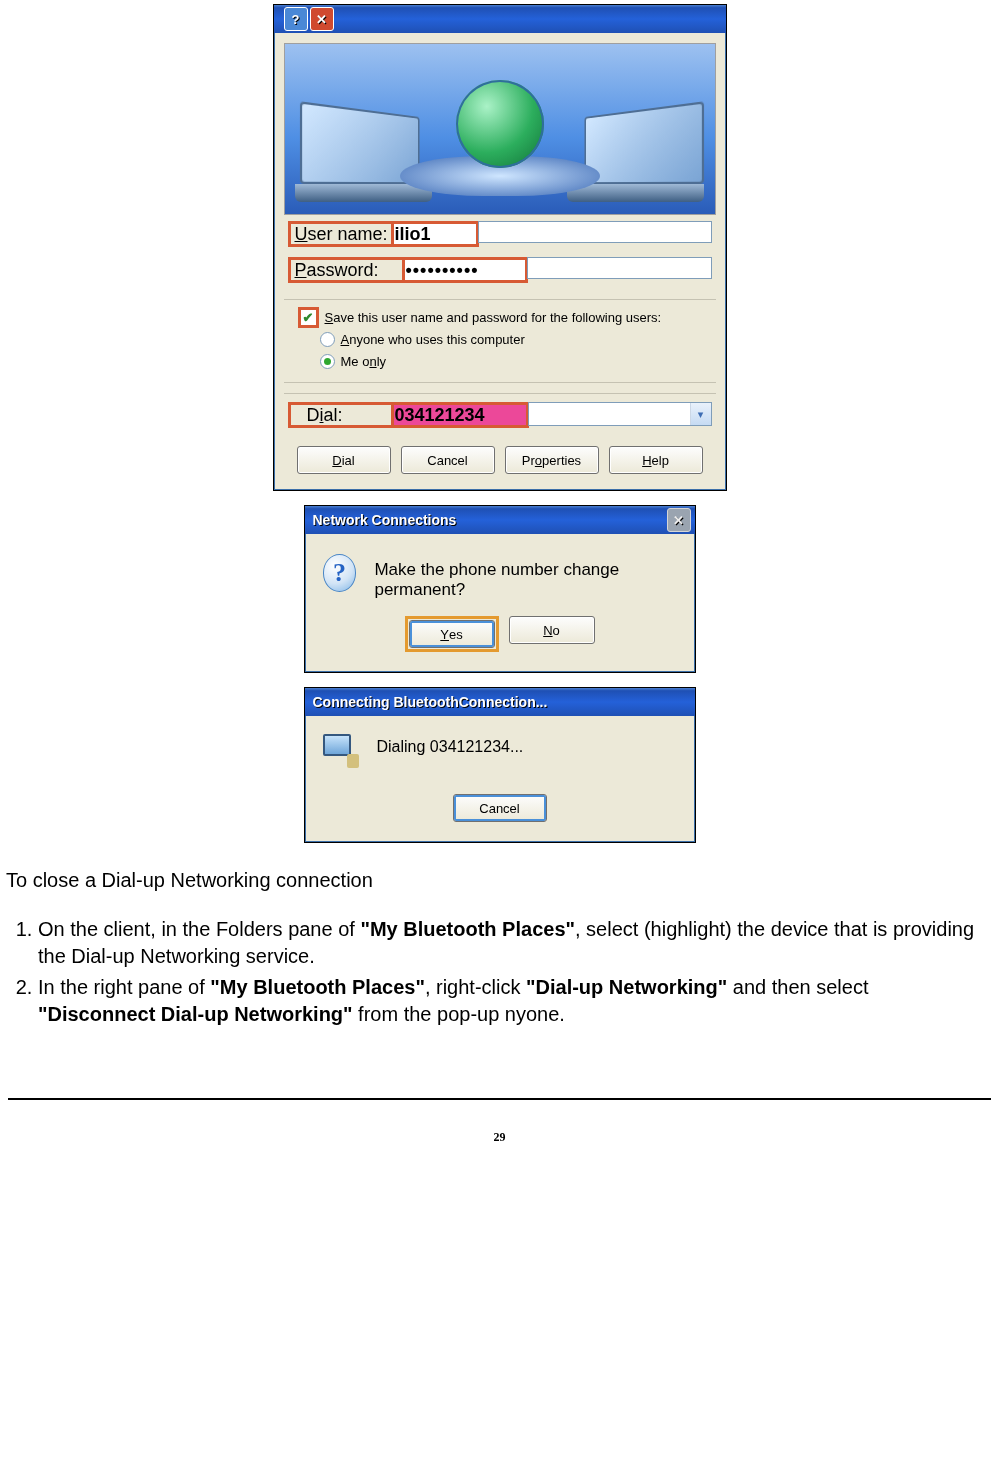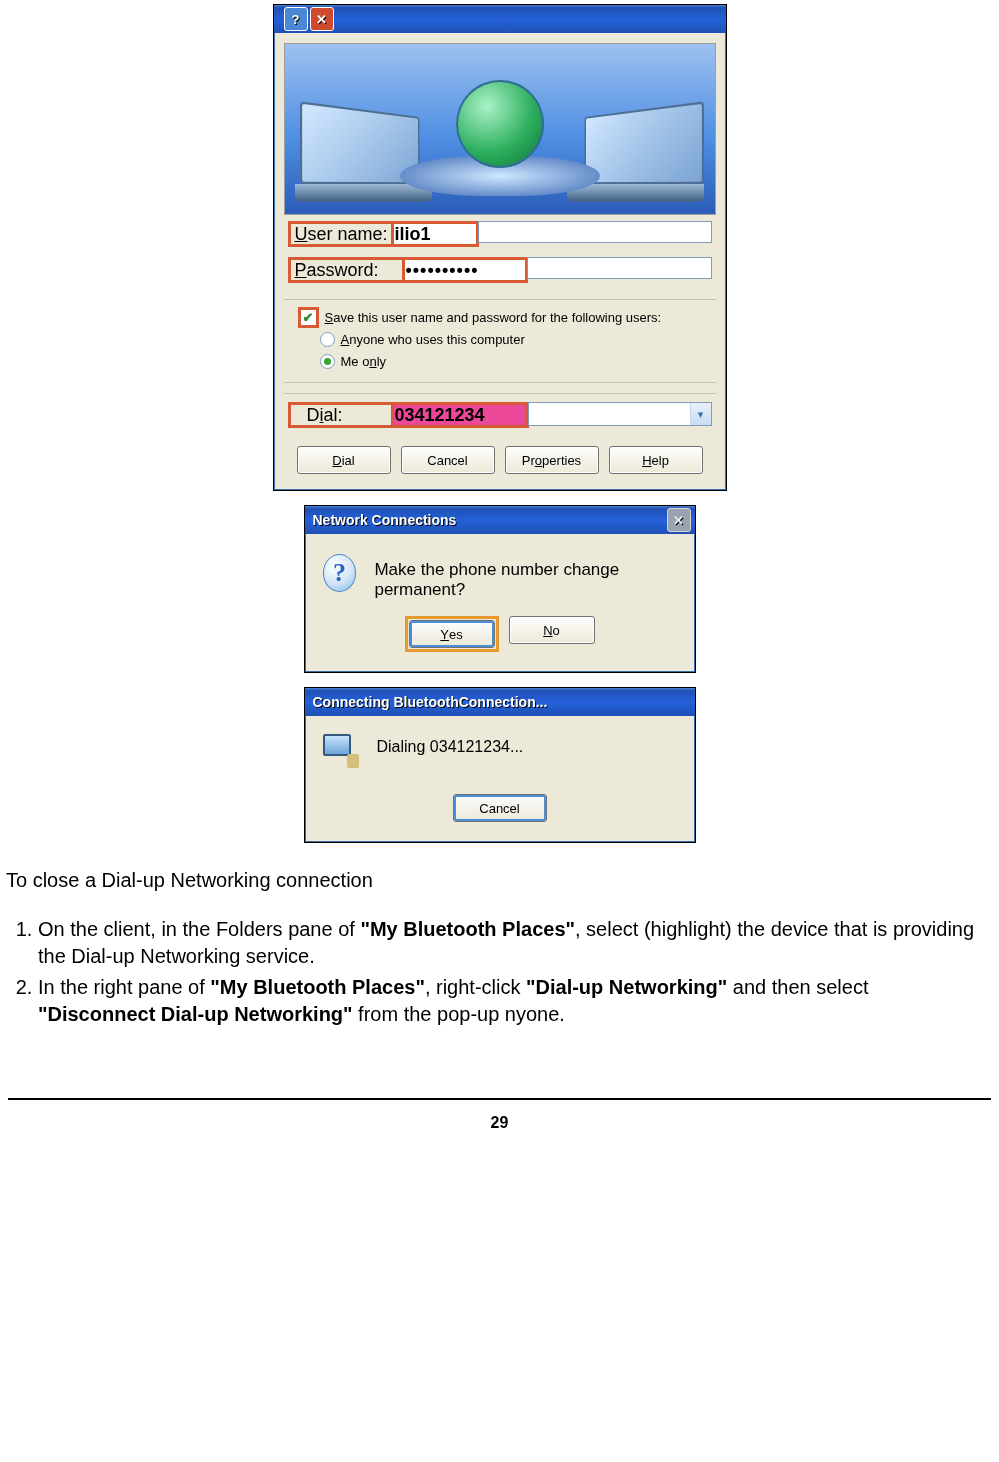--- a/index.html
+++ b/index.html
@@ -190,21 +190,21 @@
   .net-icon .cable{width:12px;height:14px;background:#d3c07d;position:absolute;bottom:0;right:2px;border-radius:2px;}
   .conn-text{font-size:16px;color:#000;padding-top:4px;}
   .conn-btn-row{display:flex;justify-content:center;padding:16px 0 20px 0;}
   
   .instructions{padding:24px 8px 0 6px;font-size:20px;color:#000;line-height:1.35;}
   .instructions p{margin:0 0 22px 0;}
   .instructions ol{margin:0 0 70px 0;padding-left:32px;}
   .instructions li{margin-bottom:4px;}
   .instructions b{font-weight:bold;}
   .footer-line{border-top:2px solid #000;margin:0 8px;}
-  .page-num{text-align:center;font-size:16px;font-weight:bold;padding-top:14px;}
+  .page-num{text-align:center;font-size:12px;font-weight:bold;padding-top:30px;font-family:Liberation Serif, serif;}
 </style>
 </head>
 <body>
 
 <div class="page">
   <div class="dialogs">
 
     <div class="xp-window win-connect">
       <div class="titlebar">
         <div class="tb-btn tb-help">?</div>

